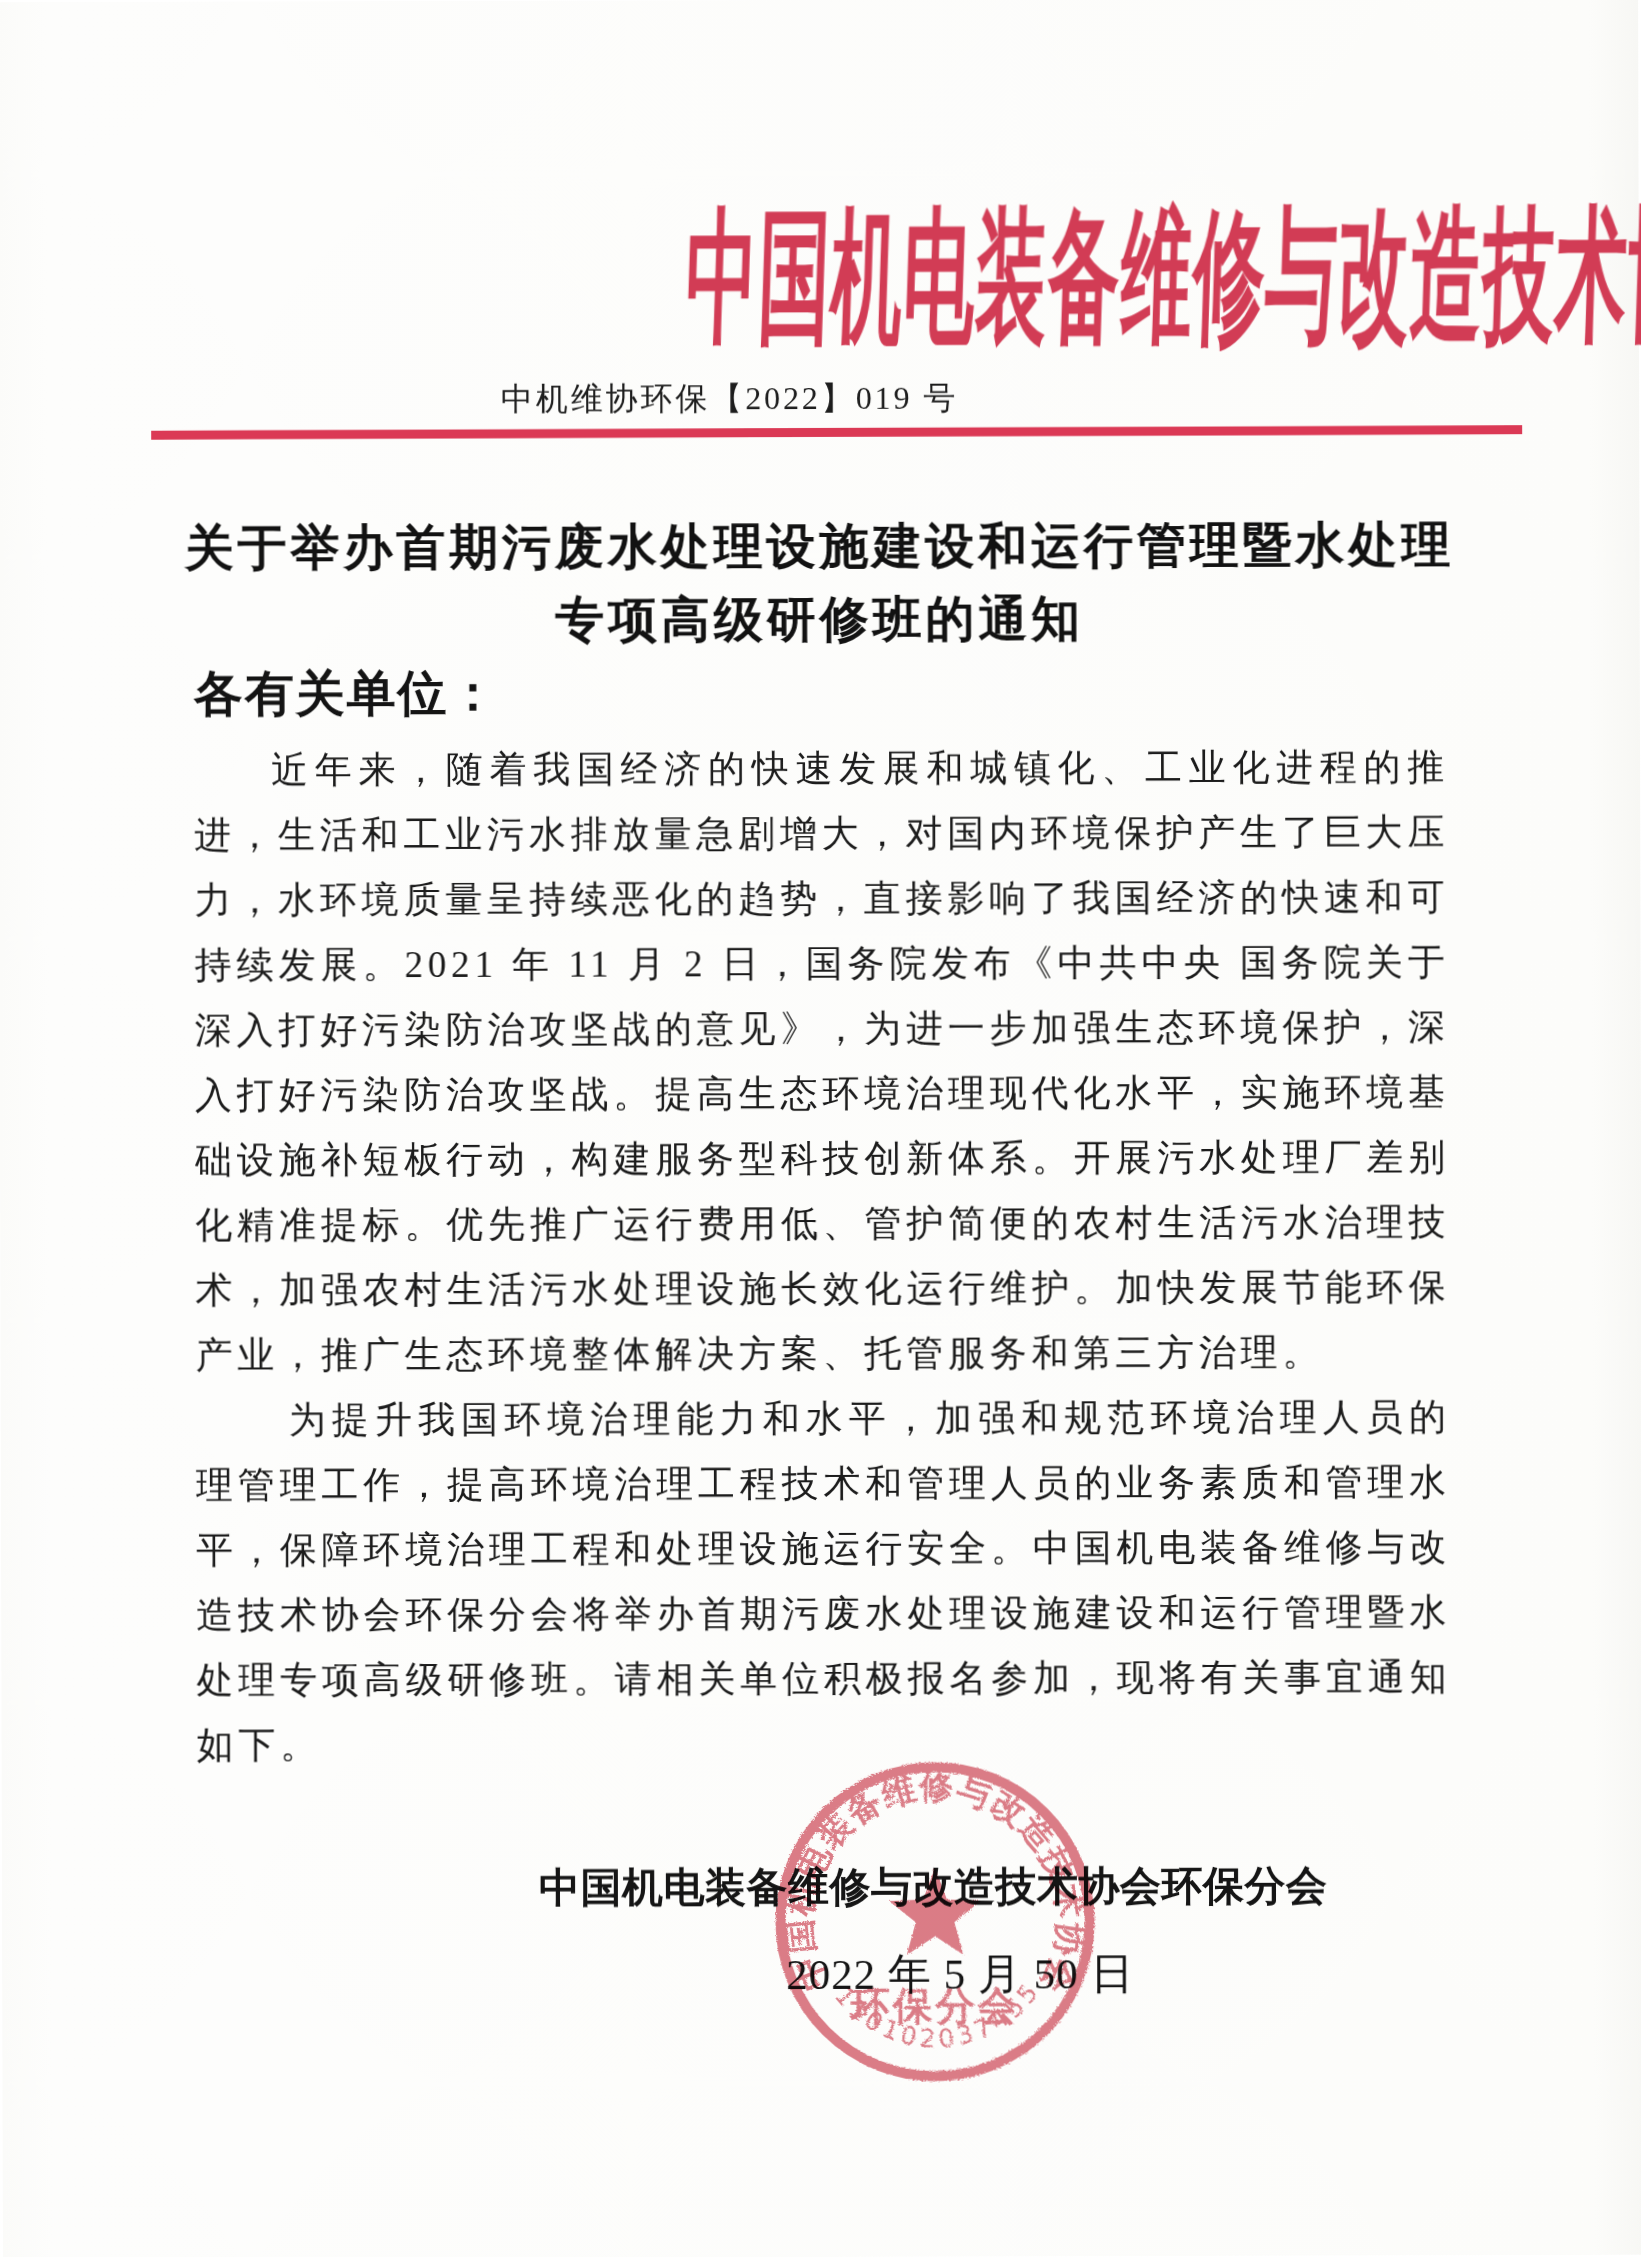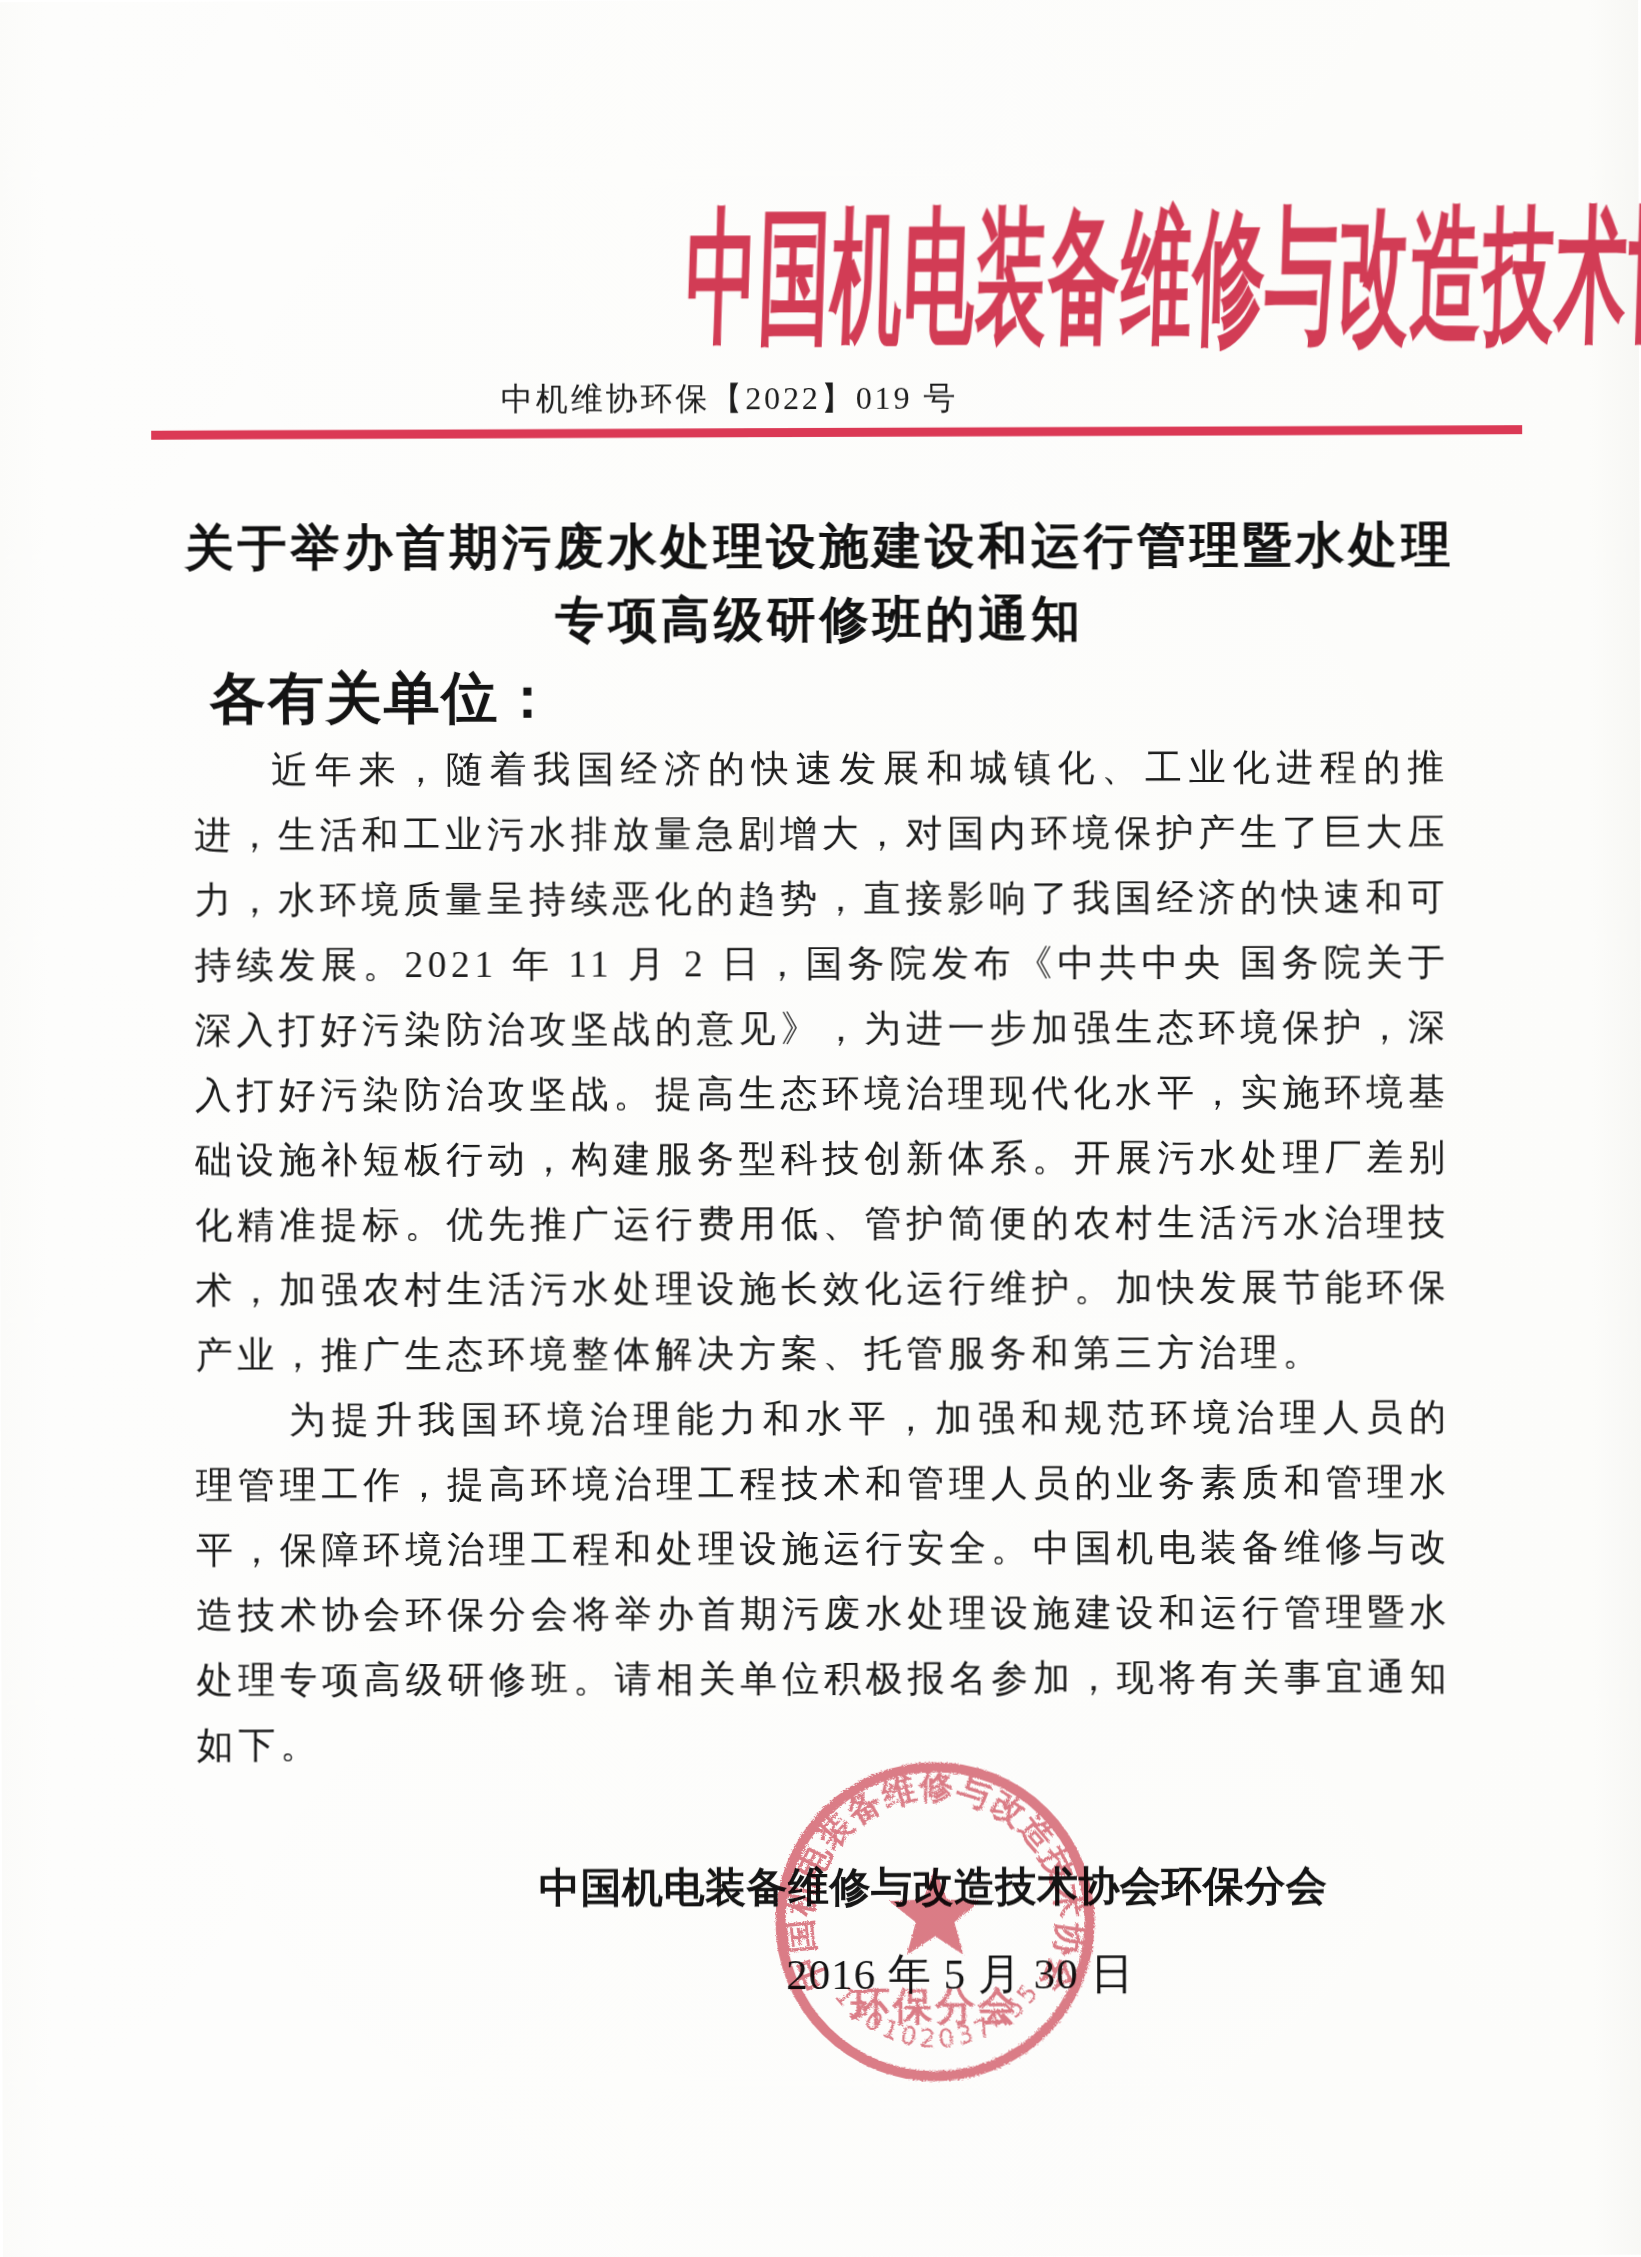--- a/index.html
+++ b/index.html
@@ -42,22 +42,22 @@
     background:#db3955;transform:rotate(-0.08deg);
   }
   
   .title{
     position:absolute;top:510px;left:145px;width:1352px;
     text-align:center;font-weight:700;color:#121212;
     font-size:49px;line-height:73px;letter-spacing:3.9px;
   }
   
   .salutation{
-    position:absolute;top:660px;left:211px;
-    font-size:56px;font-weight:700;letter-spacing:1.9px;color:#141414;
+    position:absolute;top:660px;left:195px;
+    font-size:49px;font-weight:700;letter-spacing:1.9px;color:#141414;
   }
   
   .body-text{
     position:absolute;top:736px;left:195px;width:1255px;
     font-size:37px;line-height:65px;letter-spacing:4.8px;
     text-align:justify;color:#1c1c1c;
   }
   .body-text p{margin:0;}
   .body-text p.p1{text-indent:77px;}
   .body-text p.p2{text-indent:93px;}
@@ -103,21 +103,21 @@
 
   <div class="salutation">各有关单位：</div>
 
   <div class="body-text">
     <p class="p1">近年来，随着我国经济的快速发展和城镇化、工业化进程的推进，生活和工业污水排放量急剧增大，对国内环境保护产生了巨大压力，水环境质量呈持续恶化的趋势，直接影响了我国经济的快速和可持续发展。2021 年 11 月 2 日，国务院发布《中共中央 国务院关于深入打好污染防治攻坚战的意见》，为进一步加强生态环境保护，深入打好污染防治攻坚战。提高生态环境治理现代化水平，实施环境基础设施补短板行动，构建服务型科技创新体系。开展污水处理厂差别化精准提标。优先推广运行费用低、管护简便的农村生活污水治理技术，加强农村生活污水处理设施长效化运行维护。加快发展节能环保产业，推广生态环境整体解决方案、托管服务和第三方治理。</p>
     <p class="p2">为提升我国环境治理能力和水平，加强和规范环境治理人员的理管理工作，提高环境治理工程技术和管理人员的业务素质和管理水平，保障环境治理工程和处理设施运行安全。中国机电装备维修与改造技术协会环保分会将举办首期污废水处理设施建设和运行管理暨水处理专项高级研修班。请相关单位积极报名参加，现将有关事宜通知如下。</p>
   </div>
 
   <div class="signature">中国机电装备维修与改造技术协会环保分会</div>
 
-  <div class="date">2016 年 5 月 30 日</div>
+  <div class="date">2022 年 5 月 50 日</div>
 
   <div class="seal">
     <svg width="338" height="338" viewBox="0 0 350 350" xmlns="http://www.w3.org/2000/svg" xmlns:xlink="http://www.w3.org/1999/xlink">
       <defs>
         <path id="sealTopArc" d="M 64.2 239 A 128 128 0 1 1 285.8 239" fill="none"></path>
         <path id="sealBottomArc" d="M 62.4 240 A 130 130 0 0 0 287.6 240" fill="none"></path>
         <filter id="stampTx" x="-10%" y="-10%" width="120%" height="120%">
           <feTurbulence type="fractalNoise" baseFrequency="0.9" numOctaves="2" result="n"></feTurbulence>
           <feDisplacementMap in="SourceGraphic" in2="n" scale="4"></feDisplacementMap>
         </filter>

